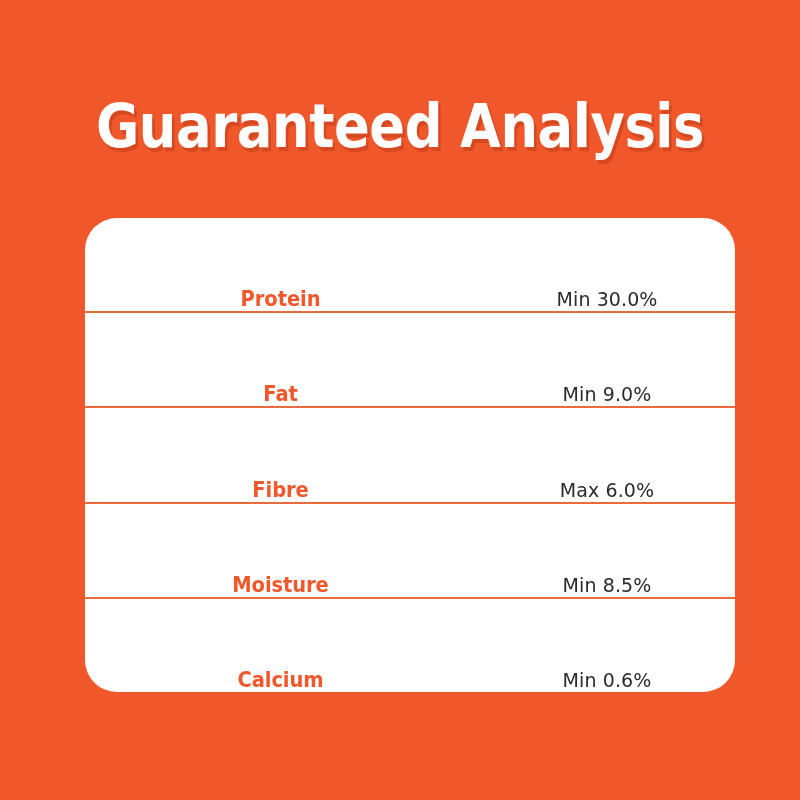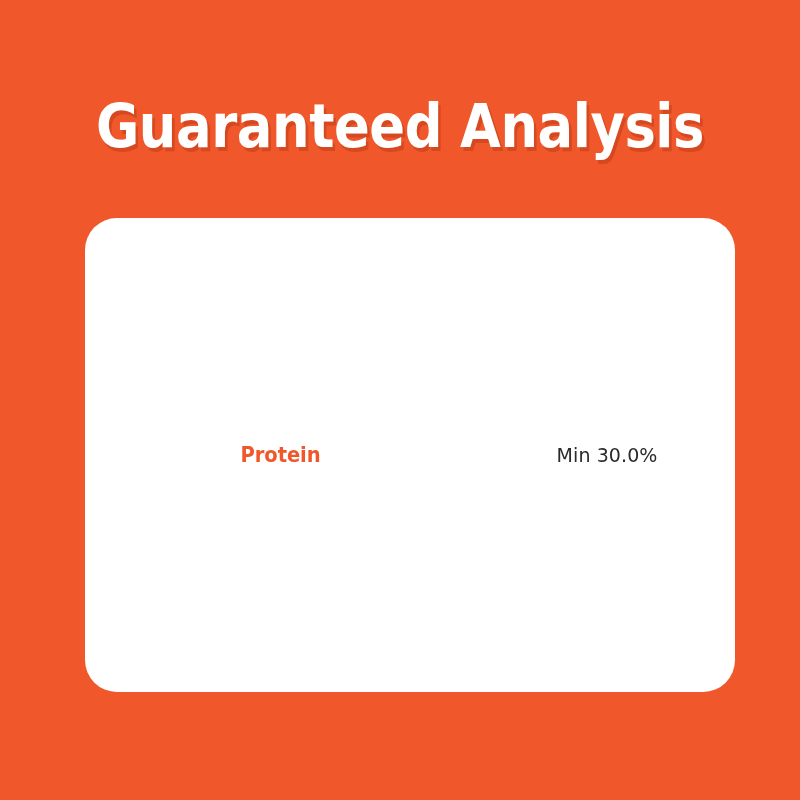--- a/index.html
+++ b/index.html
@@ -48,21 +48,21 @@
     background: #FFFFFF;
     border-radius: 32px;
     overflow: hidden;
     display: flex;
     flex-direction: column;
   }
 
   .row {
     flex: 1 1 0;
     display: flex;
-    align-items: center;
+    align-items: flex-end;
     position: relative;
     border-top: 2px solid #EA6A40;
   }
   .row:first-child {
     border-top: none;
   }
 
   .cell-label {
     width: 391px;
     flex: 0 0 391px;
@@ -104,20 +104,40 @@
   <div class="title">Guaranteed Analysis</div>
 
   <div class="card">
 
     <div class="row">
       <div class="cell-label">Protein</div>
       <div class="divider"></div>
       <div class="cell-value">Min 30.0%</div>
     </div>
 
+    <div class="row">
+      <div class="cell-label">Fat</div>
+      <div class="divider"></div>
+      <div class="cell-value">Min 9.0%</div>
+    </div>
+
+    <div class="row">
+      <div class="cell-label">Fibre</div>
+      <div class="divider"></div>
+      <div class="cell-value">Max 6.0%</div>
+    </div>
+
+    <div class="row">
+      <div class="cell-label">Moisture</div>
+      <div class="divider"></div>
+      <div class="cell-value">Min 8.5%</div>
+    </div>
 
 
-
-
+    <div class="row">
+      <div class="cell-label">Calcium</div>
+      <div class="divider"></div>
+      <div class="cell-value">Min 0.6%</div>
+    </div>
 
 
   </div>
 </div>
 
 </body></html>

